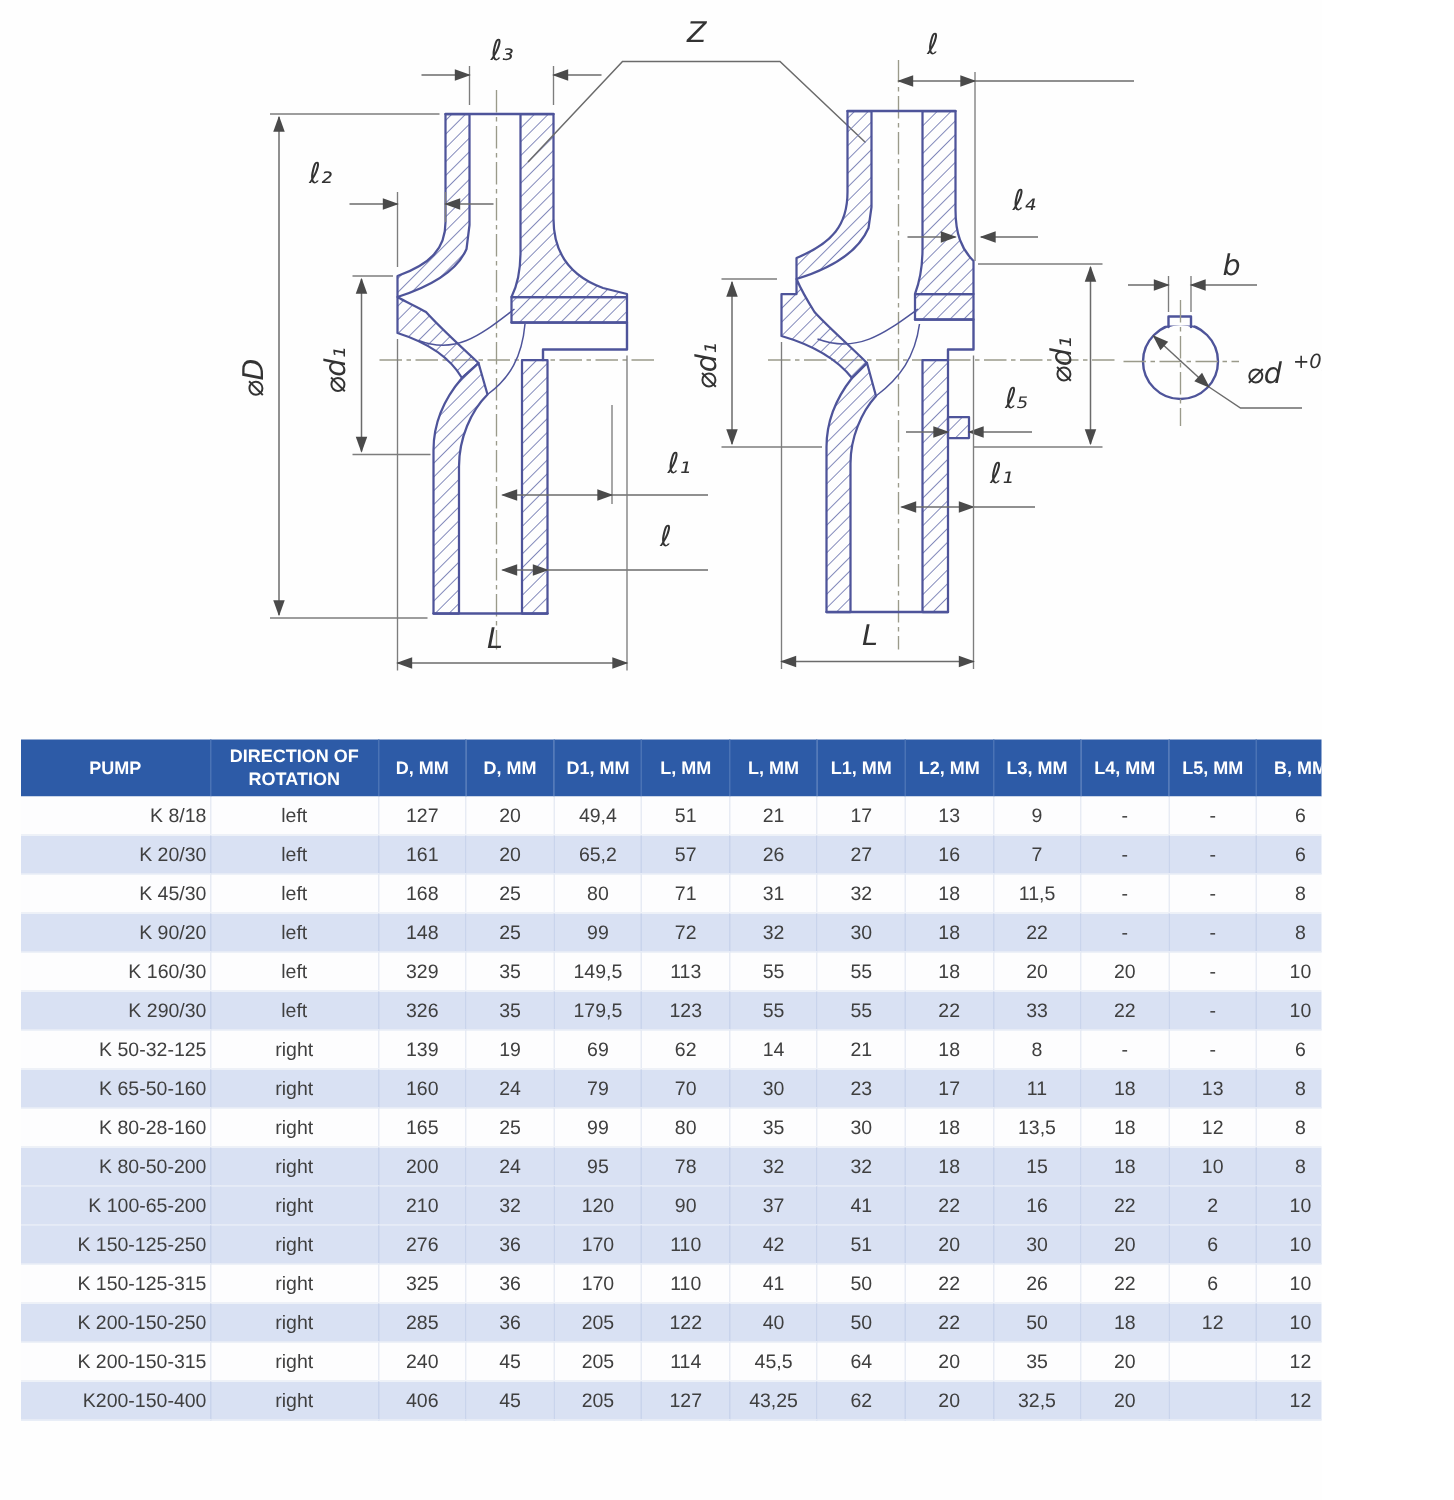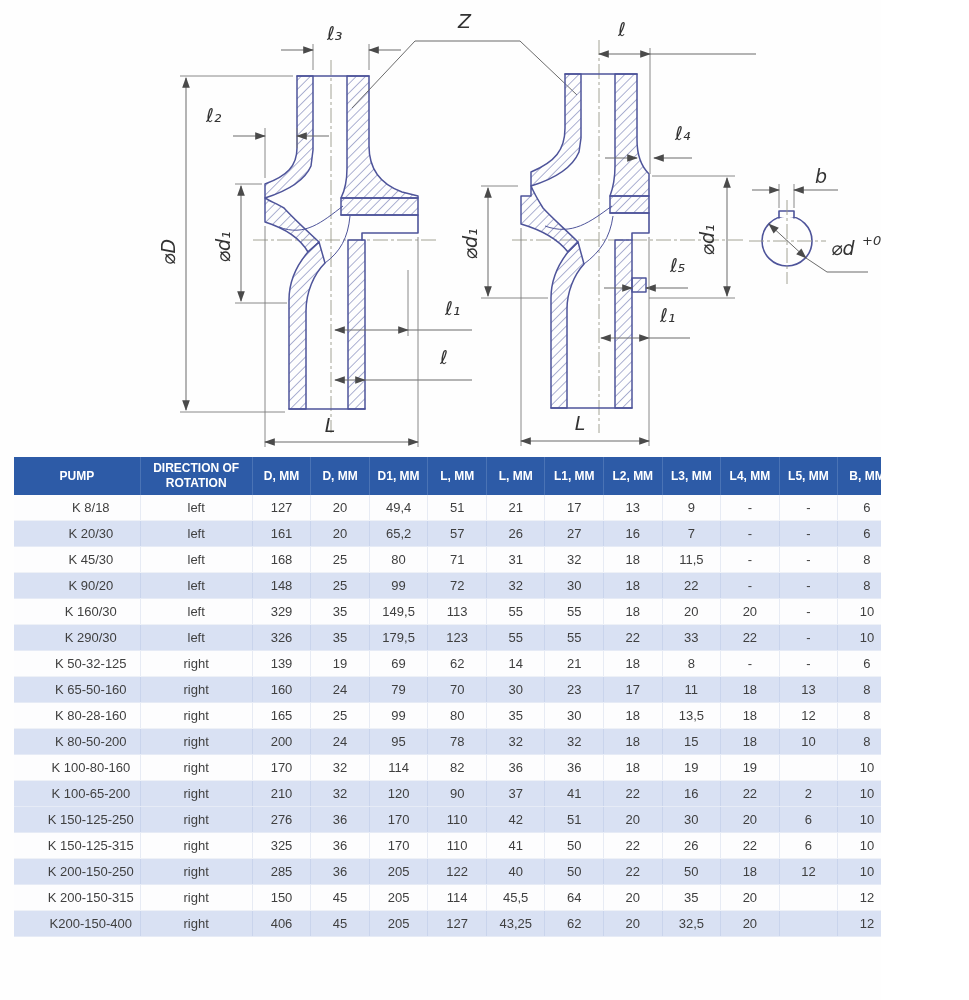--- a/index.html
+++ b/index.html
@@ -11,29 +11,29 @@
   .thin{stroke:#4e549a;stroke-width:1;fill:none;}
   .cl{stroke:#9a9a8a;stroke-width:0.9;fill:none;stroke-dasharray:15 3 3 3;}
   .dim{stroke:#6b6b6b;stroke-width:1;fill:none;}
   .ext{stroke:#7d7d7d;stroke-width:0.9;fill:none;}
   .a-end{marker-end:url(#arr);}
   .a-both{marker-start:url(#arr);marker-end:url(#arr);}
   .lbl{font-family:"DejaVu Sans",sans-serif;font-style:italic;font-size:19px;fill:#333;}
   .lbl-s{font-family:"DejaVu Sans",sans-serif;font-style:italic;font-size:13px;fill:#333;}
   .wh{fill:#fefefe;stroke:none;}
 
-  table.spec{position:absolute;top:457px;left:14px;width:941px;border-collapse:collapse;
+  table.spec{position:absolute;top:493px;left:14px;width:941px;border-collapse:collapse;
              table-layout:fixed;font-size:13px;color:#3f3f3f;}
   table.spec th{background:#2d5ba7;color:#ffffff;font-size:12px;font-weight:bold;
                 padding:4px 2px;height:30px;text-align:center;vertical-align:middle;
                 border-right:1px solid #4a73b5;line-height:1.25;}
   table.spec td{text-align:center;padding:5px 2px;height:15px;background:#fdfdfe;
                 border-right:1px solid #e7ebf4;border-bottom:1px solid #eef1f7;}
   table.spec tr.alt td{background:#d9e1f3;border-right-color:#c9d4ec;border-bottom-color:#e6ebf6;}
-  table.spec td:first-child{text-align:center;padding-left:30px;}
+  table.spec td:first-child{text-align:right;padding-left:30px;}
   table.spec td:last-child,table.spec th:last-child{border-right:none;}
 </style>
 </head>
 <body>
 
 <div class="page">
 
   <svg class="drawing" width="969" height="470" viewBox="0 0 969 470">
     <defs>
       <pattern id="hatch" width="6.5" height="6.5" patternUnits="userSpaceOnUse" patternTransform="rotate(45)">
@@ -372,36 +372,20 @@
           <td>78</td>
           <td>32</td>
           <td>32</td>
           <td>18</td>
           <td>15</td>
           <td>18</td>
           <td>10</td>
           <td>8</td>
           <td>6</td>
         </tr>
-        <tr>
-          <td>K 100-80-160</td>
-          <td>right</td>
-          <td>170</td>
-          <td>32</td>
-          <td>114</td>
-          <td>82</td>
-          <td>36</td>
-          <td>36</td>
-          <td>18</td>
-          <td>19</td>
-          <td>19</td>
-          <td></td>
-          <td>10</td>
-          <td>6</td>
-        </tr>
         <tr class="alt">
           <td>K 100-65-200</td>
           <td>right</td>
           <td>210</td>
           <td>32</td>
           <td>120</td>
           <td>90</td>
           <td>37</td>
           <td>41</td>
           <td>22</td>
@@ -455,21 +439,21 @@
           <td>22</td>
           <td>50</td>
           <td>18</td>
           <td>12</td>
           <td>10</td>
           <td>6</td>
         </tr>
         <tr>
           <td>K 200-150-315</td>
           <td>right</td>
-          <td>150</td>
+          <td>240</td>
           <td>45</td>
           <td>205</td>
           <td>114</td>
           <td>45,5</td>
           <td>64</td>
           <td>20</td>
           <td>35</td>
           <td>20</td>
           <td></td>
           <td>12</td>

